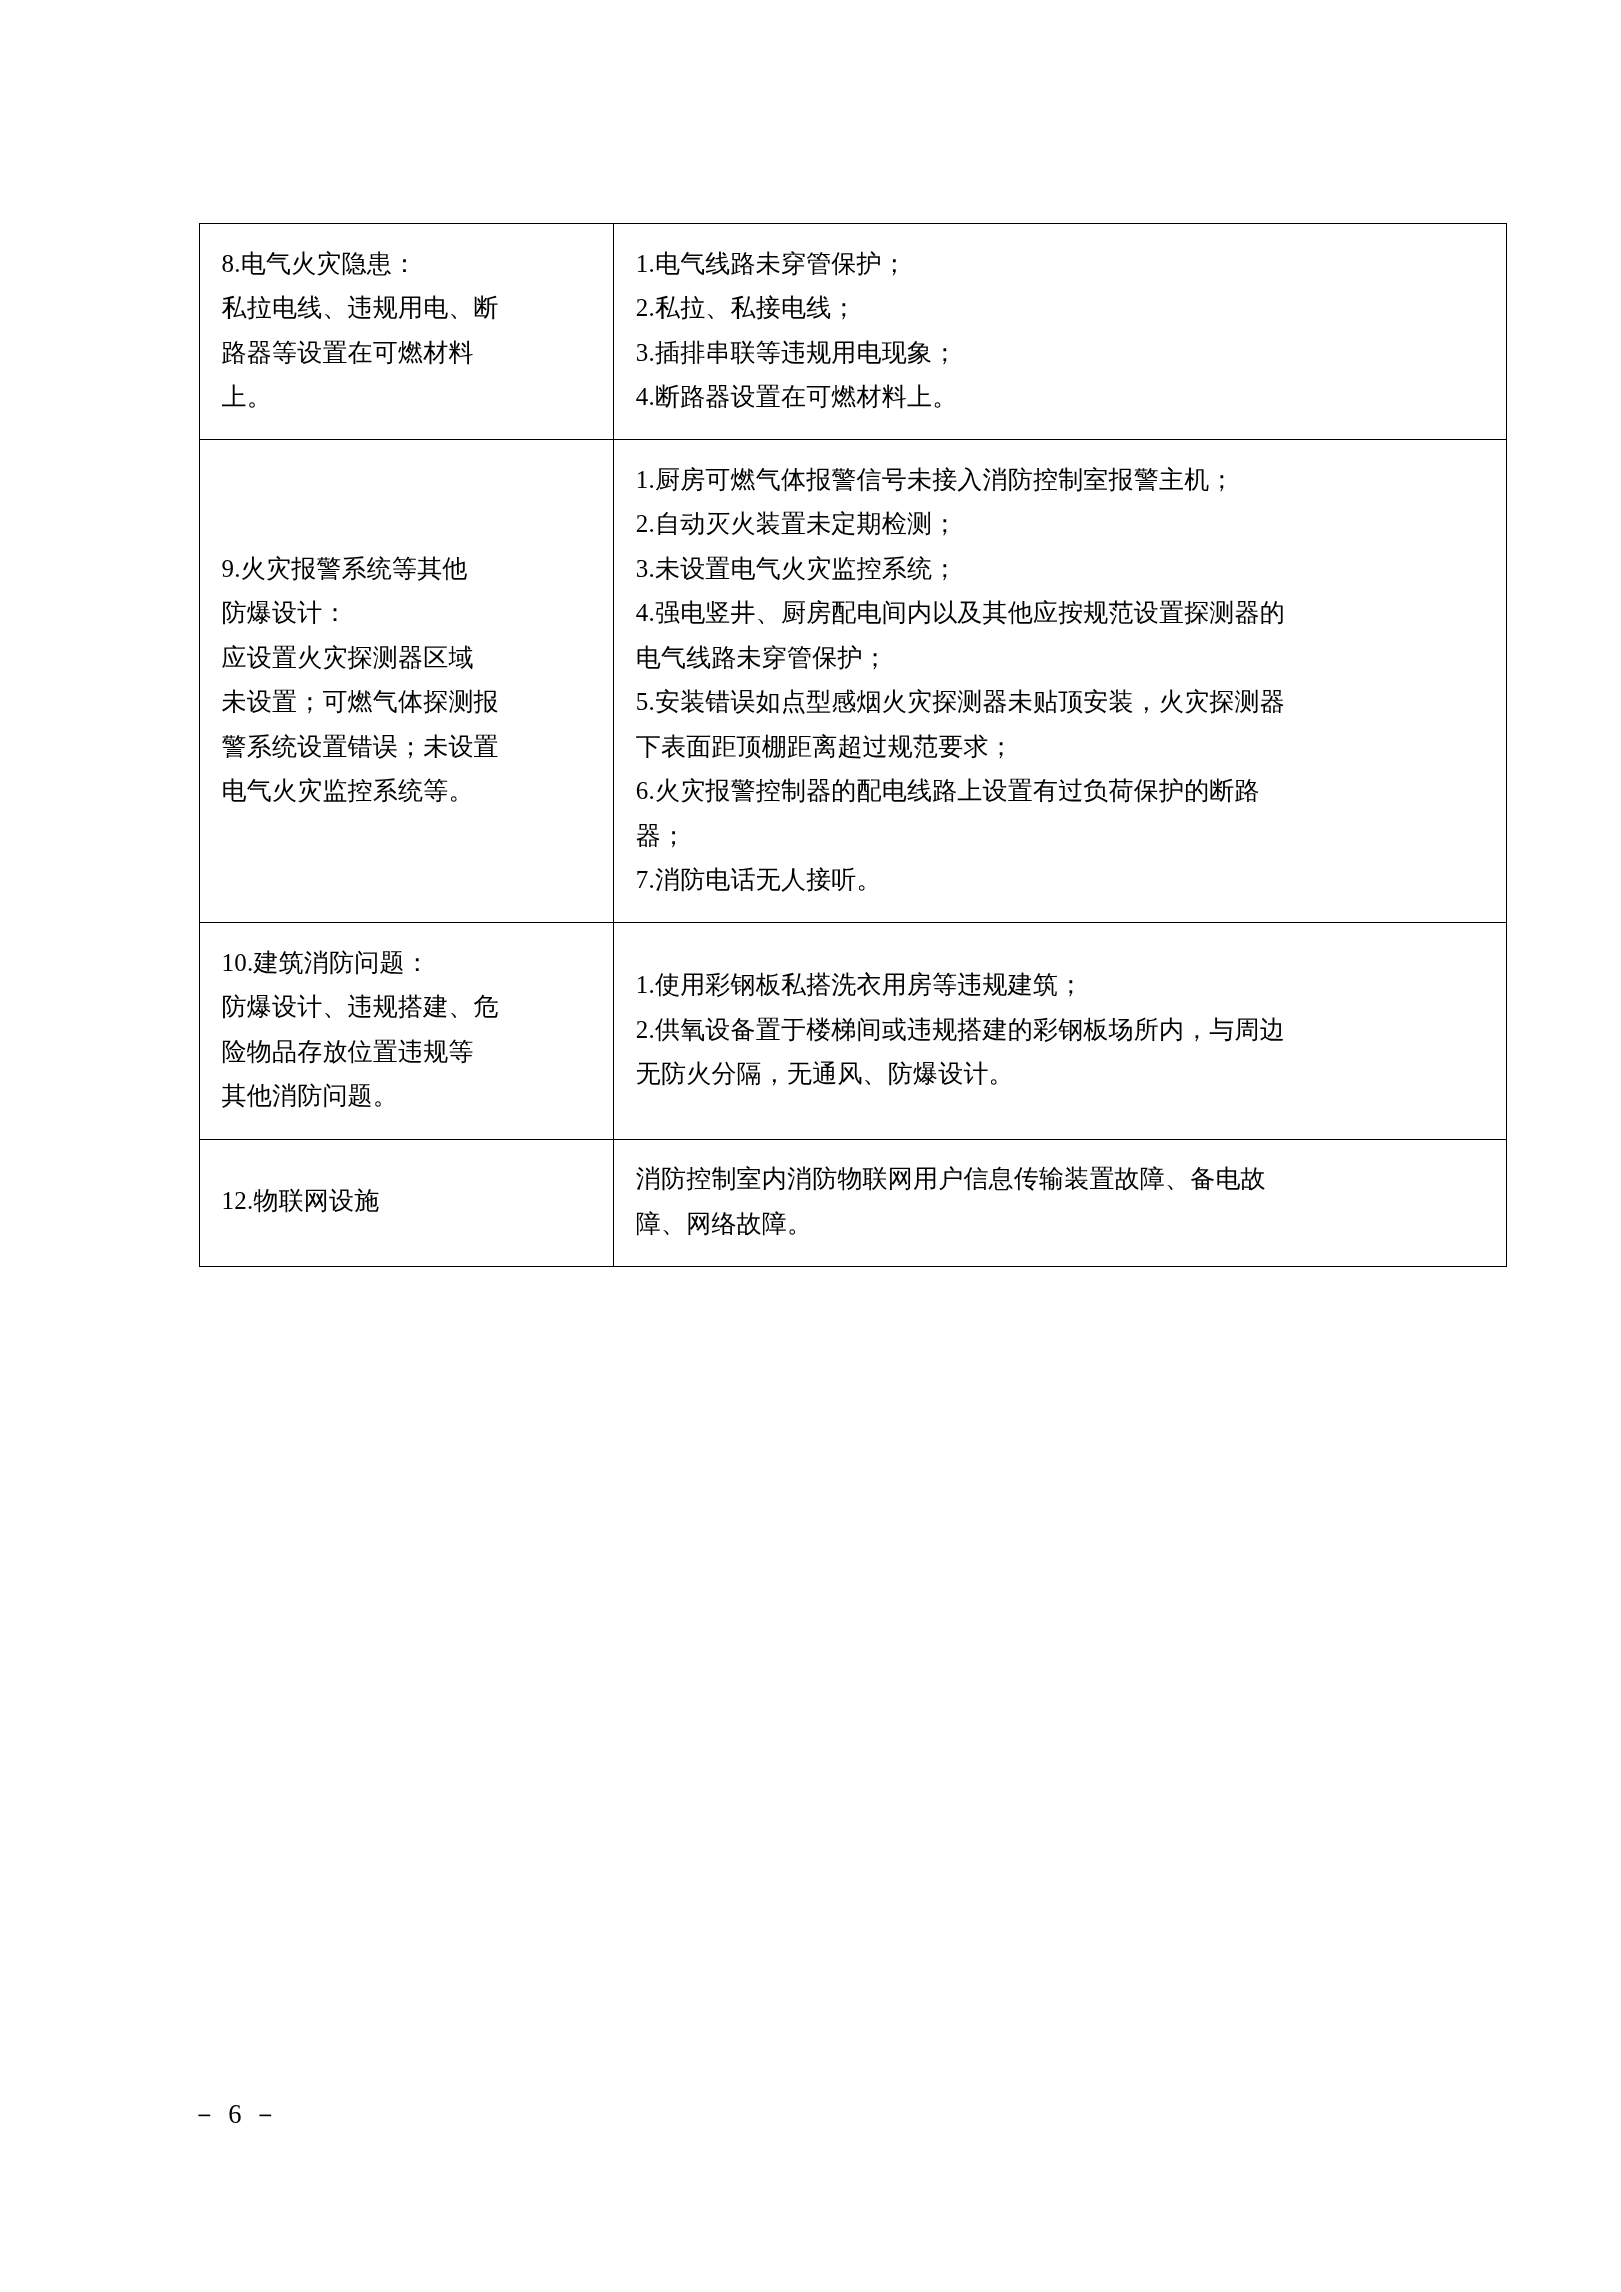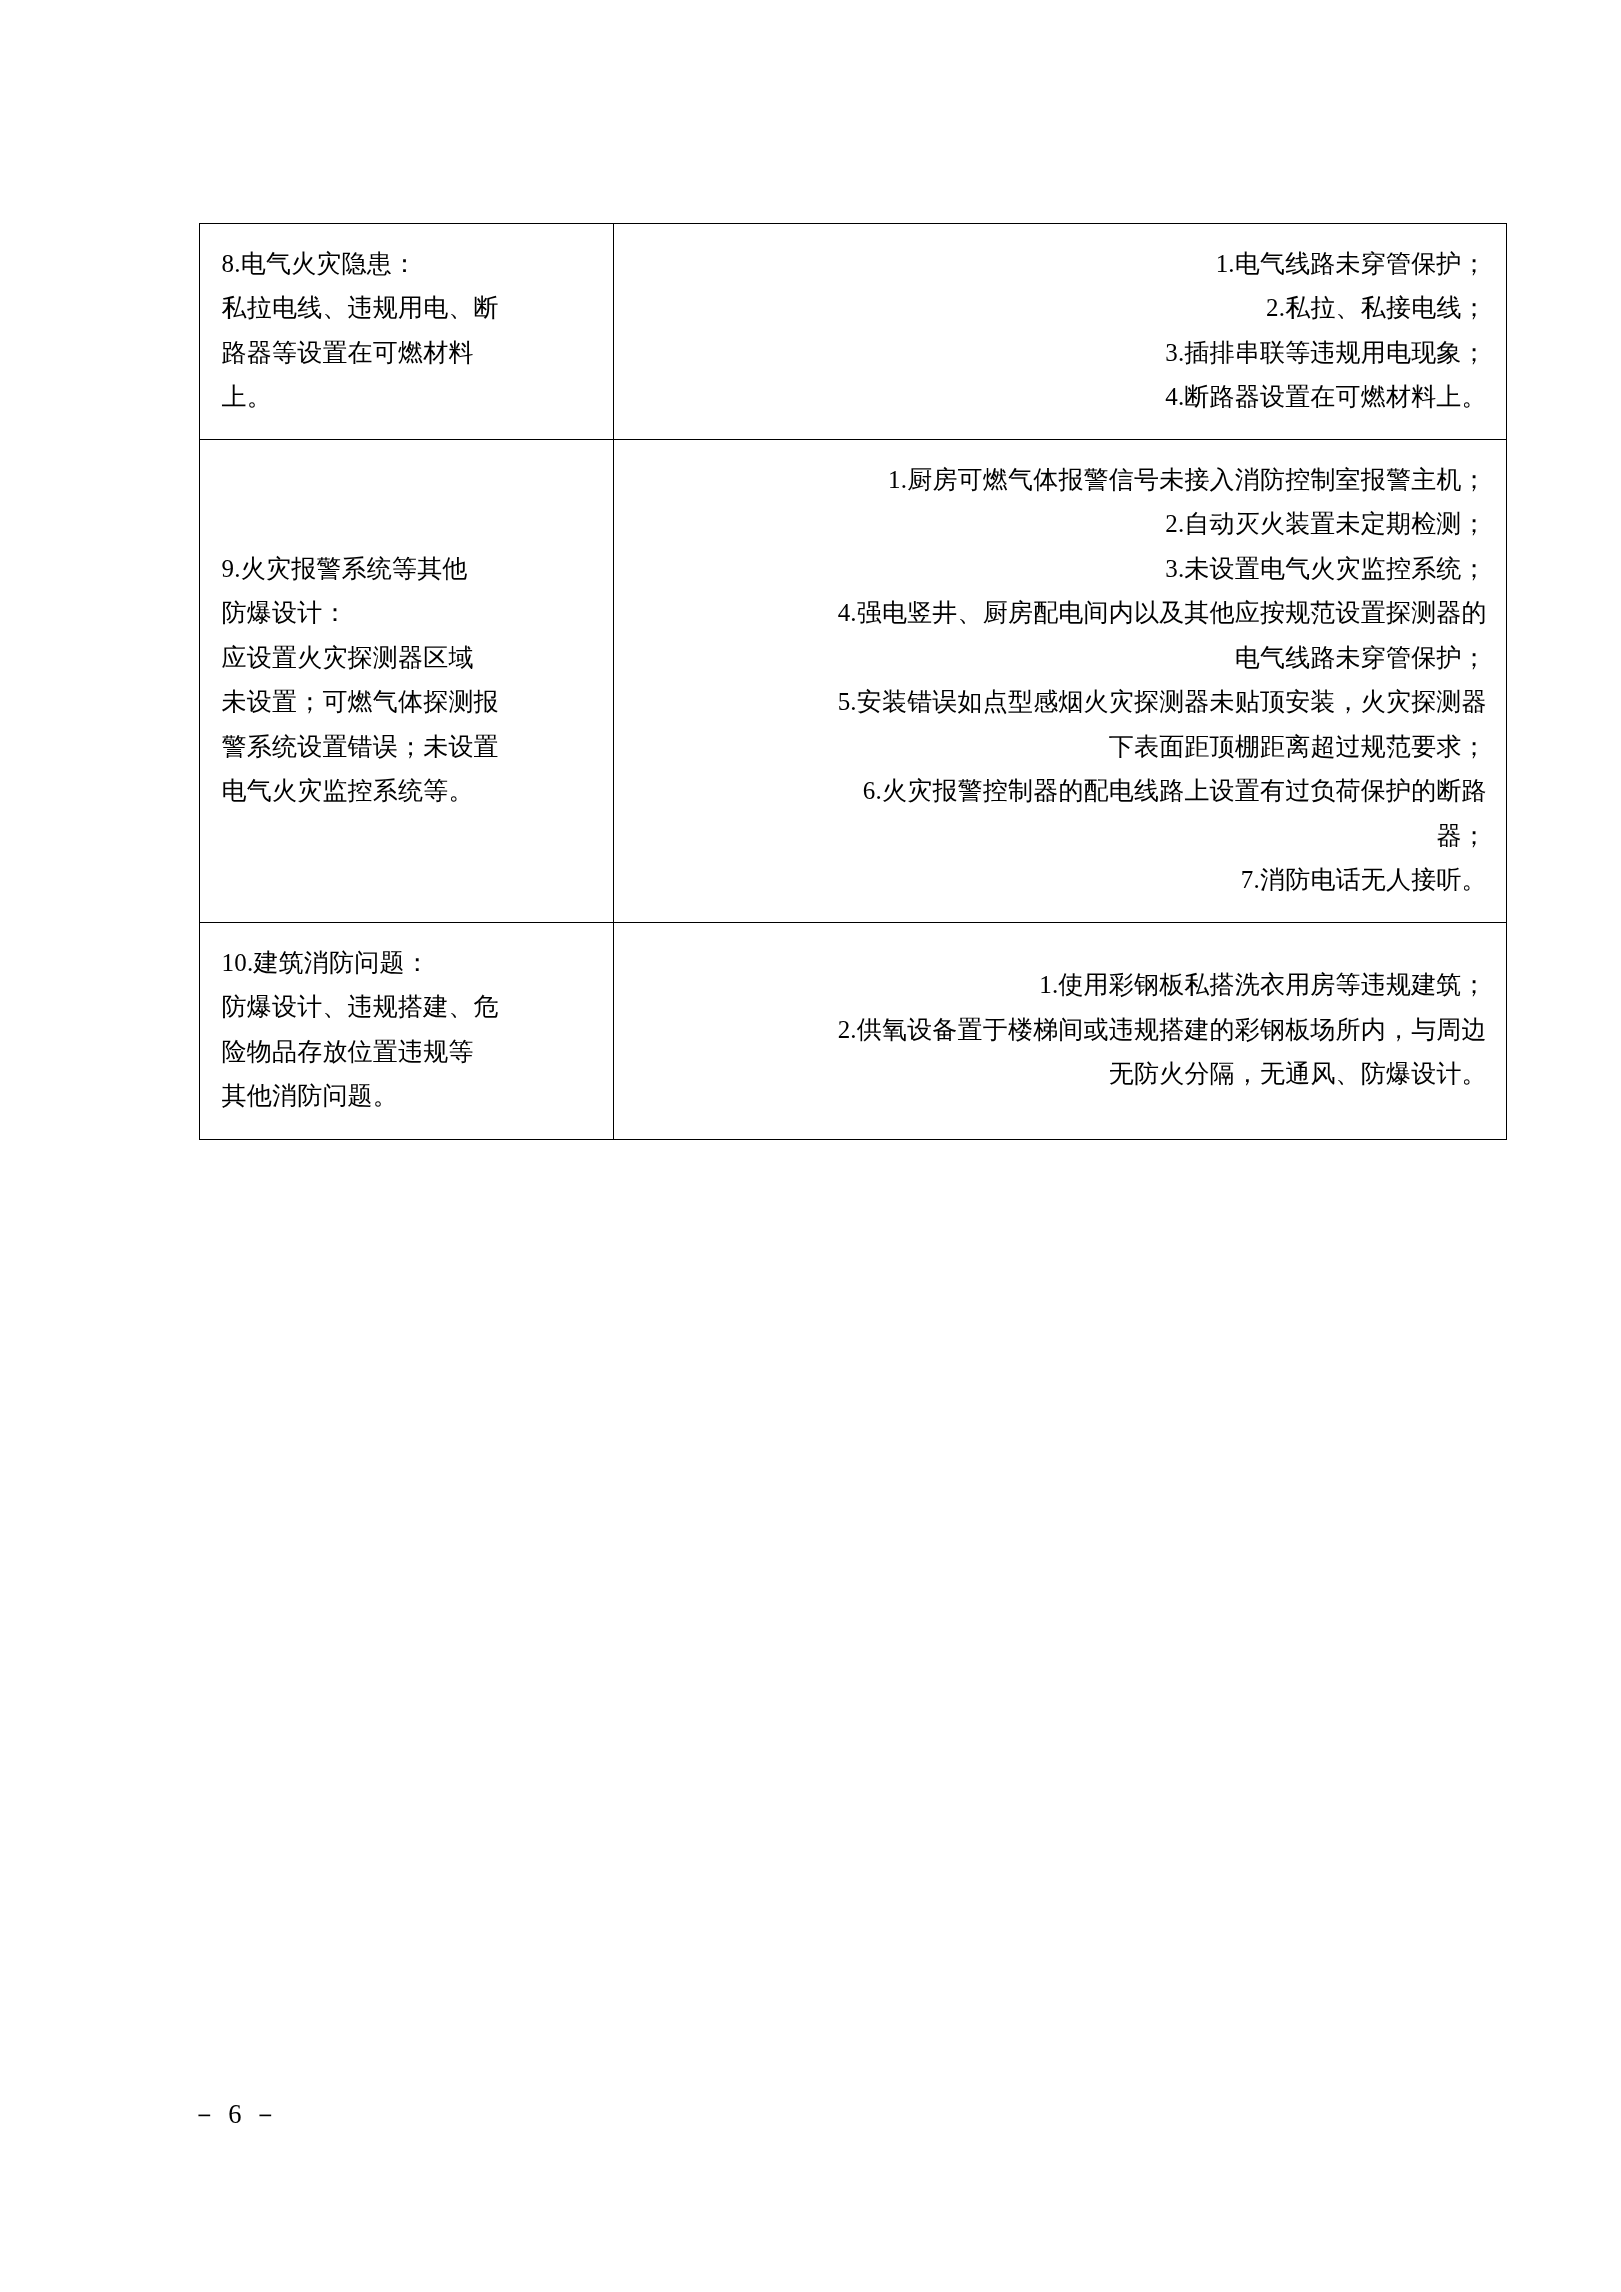--- a/index.html
+++ b/index.html
@@ -37,21 +37,20 @@
     padding: 17.6px 19.6px 19.6px 21.6px;
     font-size: 25px;
     line-height: 1.78;
     letter-spacing: 0.2px;
   }
   .col-left {
     width: 372px;
   }
   .col-right {
     width: 851px;
-    text-align: right;
   }
   .cell-line {
     display: block;
     white-space: pre-wrap;
   }
   .page-number {
     position: absolute;
     left: 191px;
     top: 2096px;
     font-size: 26.5px;
@@ -111,19 +110,28 @@
           <span class="cell-line">其他消防问题。</span>
         </td>
         <td class="col-right">
           <span class="cell-line">1.使用彩钢板私搭洗衣用房等违规建筑；</span>
           <span class="cell-line">2.供氧设备置于楼梯间或违规搭建的彩钢板场所内，与周边</span>
           <span class="cell-line">无防火分隔，无通风、防爆设计。</span>
         </td>
       </tr>
 
 
+      <tr>
+        <td class="col-left">
+          <span class="cell-line">12.物联网设施</span>
+        </td>
+        <td class="col-right">
+          <span class="cell-line">消防控制室内消防物联网用户信息传输装置故障、备电故</span>
+          <span class="cell-line">障、网络故障。</span>
+        </td>
+      </tr>
 
     </tbody>
   </table>
 
   <div class="page-number">－ 6 －</div>
 </div>
 
 
 </body></html>

